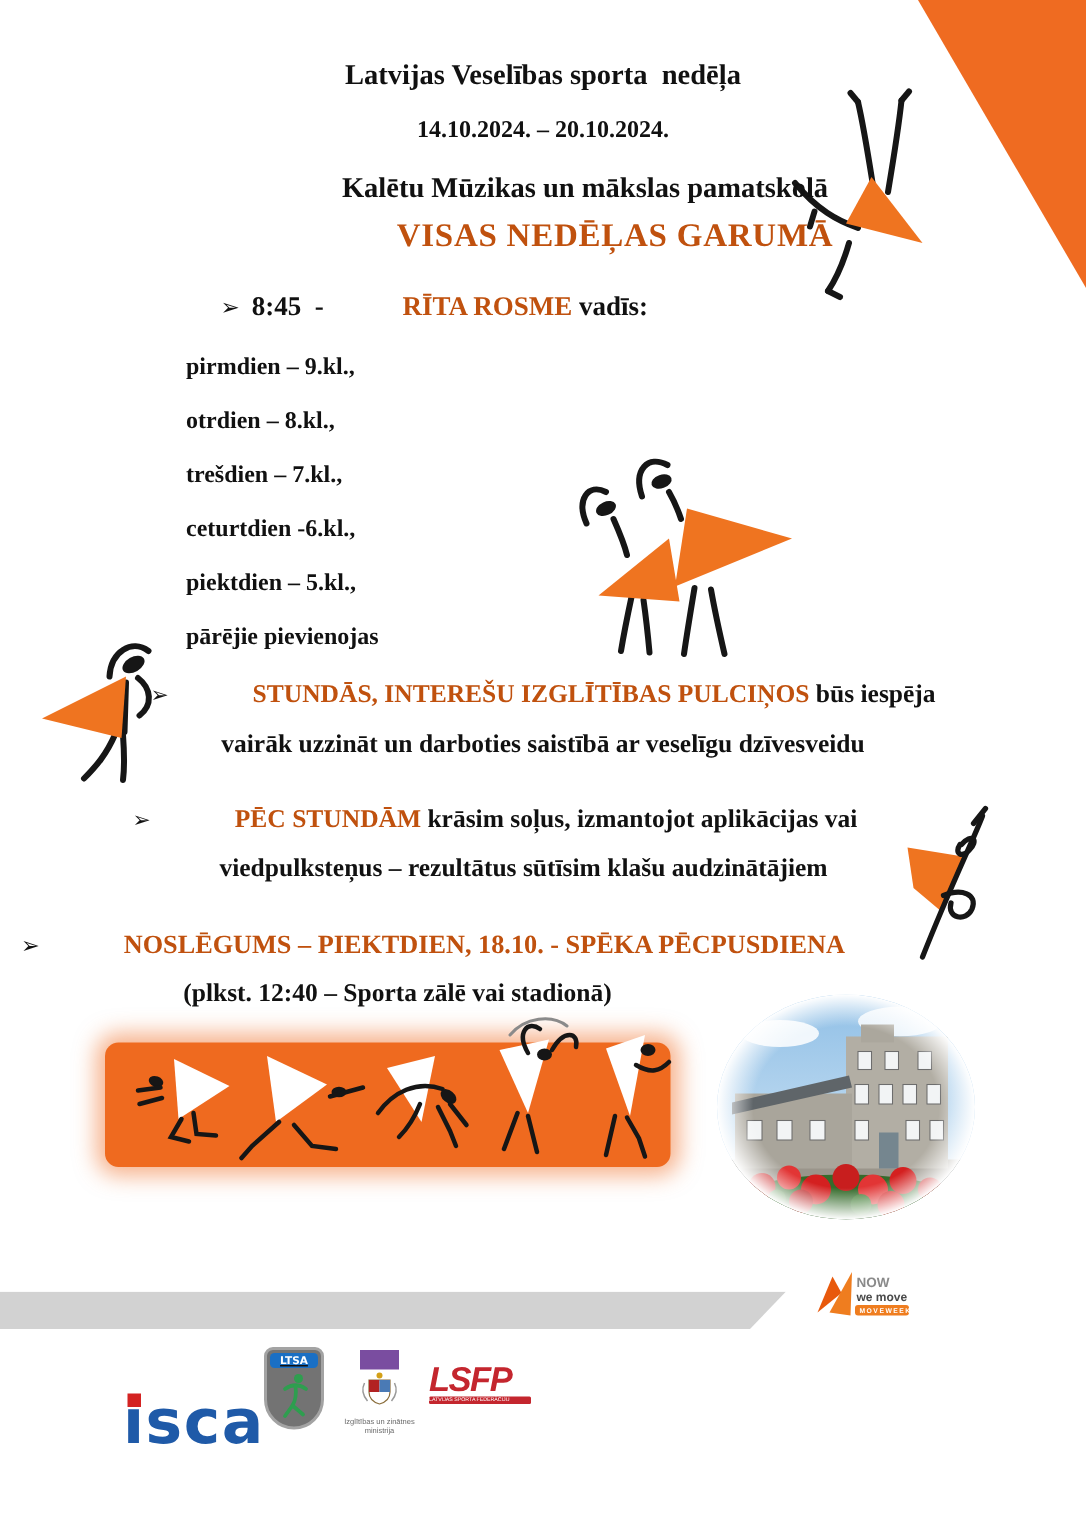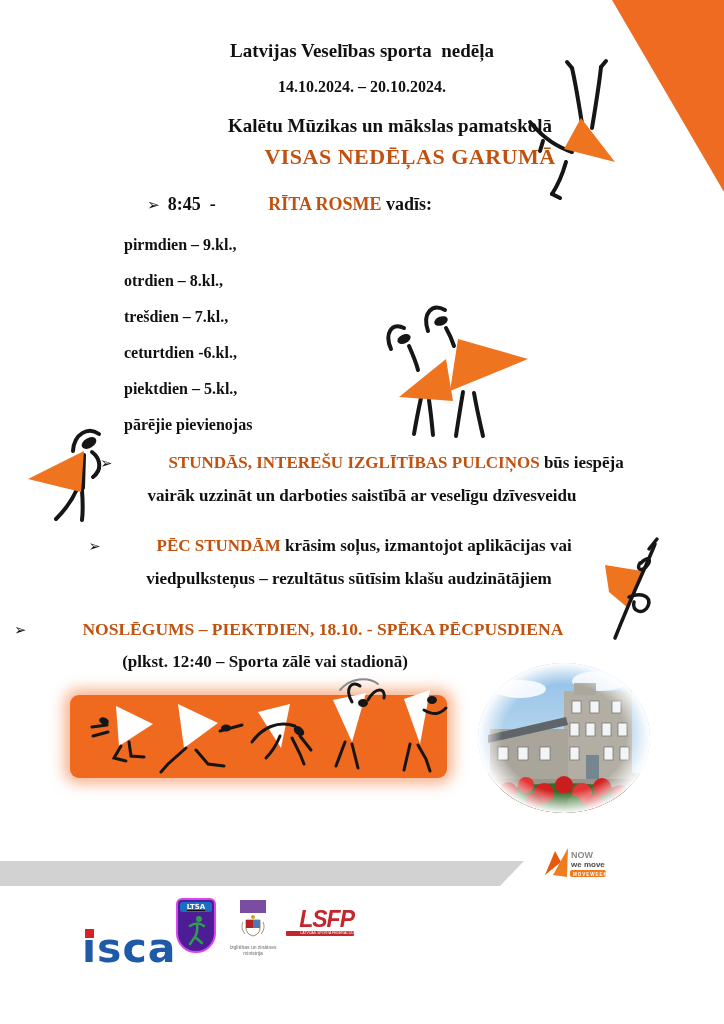--- a/index.html
+++ b/index.html
@@ -36,30 +36,30 @@
   .photo{left:478px;top:663px;width:172px;height:150px;border-radius:50%;overflow:hidden;z-index:2;}
   
   .band{left:0;top:861px;width:524px;height:25px;background:#d2d2d2;
         clip-path:polygon(0 0,100% 0,calc(100% - 24px) 100%,0 100%);z-index:1;}
   
   .nwm{left:543px;top:845px;width:66px;height:42px;z-index:3;}
   
   .isca{left:82px;top:924px;font-family:"DejaVu Sans", sans-serif;font-weight:800;
         font-size:41px;color:#1f5aa8;letter-spacing:1px;z-index:3;}
   .isca-dot{left:85px;top:929px;width:9px;height:9px;background:#d42322;z-index:4;}
-  .ltsa{left:176px;top:898px;width:40px;height:55px;background:#4c1d95;border:2px solid #d946ef;
+  .ltsa{left:176px;top:898px;width:40px;height:55px;background:#737373;border:2px solid #a3a3a3;
         border-radius:6px 6px 20px 20px;box-sizing:border-box;z-index:3;text-decoration:underline;}
   .ltsa-top{margin:2px 2px 0 2px;background:#1a6fc4;border-radius:3px;color:#fff;
             font-family:"DejaVu Sans", sans-serif;font-size:7px;font-weight:bold;
             text-align:center;line-height:10px;height:10px;}
   .ministry{left:226px;top:900px;width:54px;text-align:center;z-index:3;}
   .min-purple{width:26px;height:13px;background:#7a4da0;margin:0 auto;}
   .min-caption{font-family:"Liberation Sans", sans-serif;font-weight:normal;
                font-size:5px;color:#6a6a6a;line-height:6px;margin-top:2px;}
-  .lsfp{left:286px;top:907px;width:68px;z-index:3;text-align:right;}
+  .lsfp{left:286px;top:907px;width:68px;z-index:3;text-align:left;}
   .lsfp-word{font-family:"Liberation Sans", sans-serif;font-weight:900;font-style:italic;
              font-size:23px;line-height:24px;color:#c4262e;letter-spacing:-1px;}
   .lsfp-bar{background:#c4262e;color:#fff;font-family:"Liberation Sans", sans-serif;
             font-weight:normal;font-size:3.5px;line-height:5px;height:5px;border-radius:1px;}
   .nwm-txt{font-family:"Liberation Sans", sans-serif;font-weight:bold;}
 </style>
 </head>
 <body>
 
 <div class="page">

